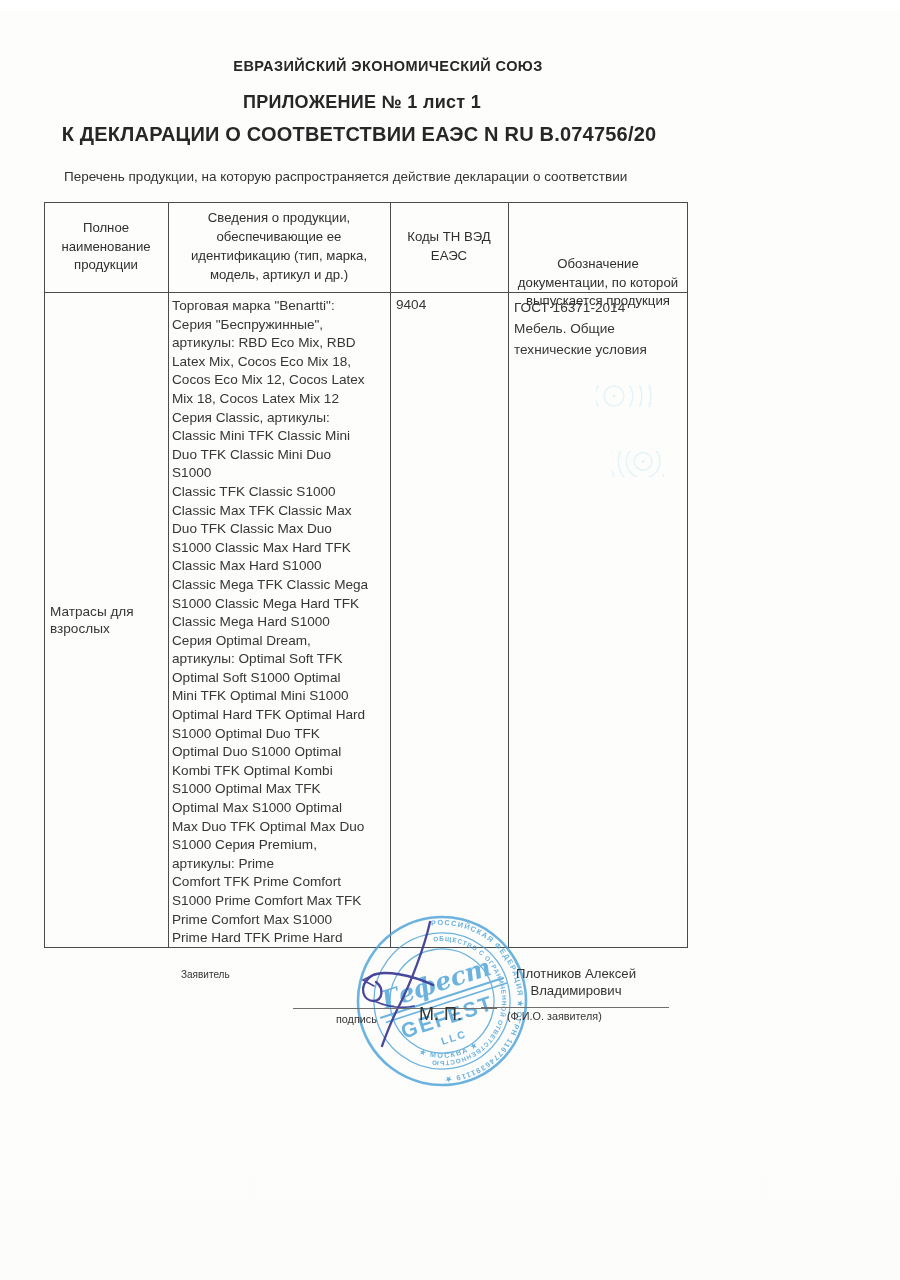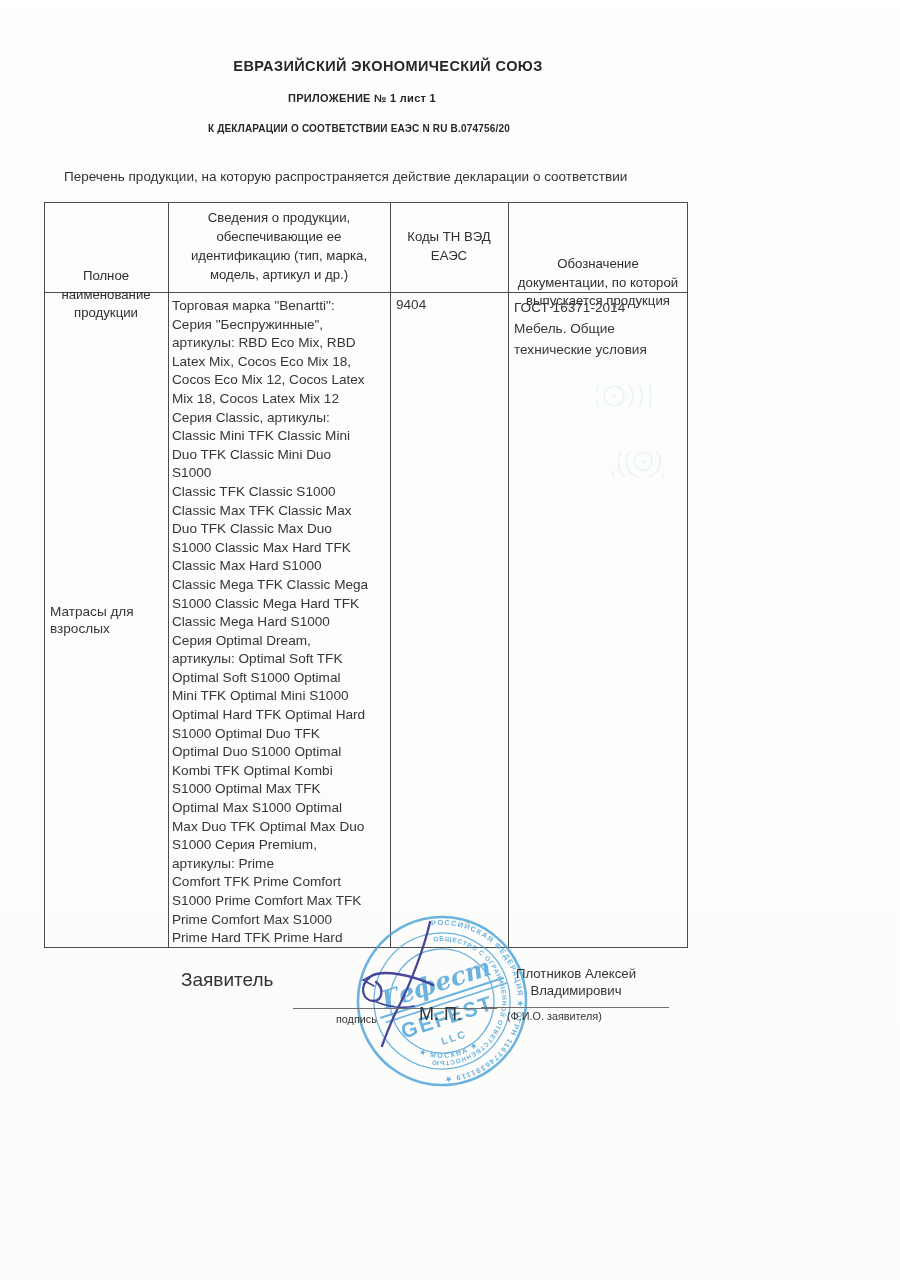--- a/index.html
+++ b/index.html
@@ -14,53 +14,53 @@
     position: absolute; left: 0; top: 9px; width: 900px; height: 1280px;
     background: linear-gradient(180deg, #fdfdfc 0%, #fcfcfa 100%);
     overflow: hidden;
   }
   
   .h-center {
     position: absolute; transform: translateX(-50%);
     font-weight: bold; color: #272727; white-space: nowrap;
   }
   .title1 { left: 388px; top: 49px;  font-size: 14.5px; letter-spacing: .4px; }
-  .title2 { left: 362px; top: 83px;  font-size: 11px; letter-spacing: .3px; }
-  .title3 { left: 359px; top: 114px; font-size: 10px; letter-spacing: .2px; }
+  .title2 { left: 362px; top: 83px;  font-size: 18px; letter-spacing: .3px; }
+  .title3 { left: 359px; top: 114px; font-size: 20px; letter-spacing: .2px; }
   .intro  { position: absolute; left: 64px; top: 160px; font-size: 13.5px; color: #333; text-align: center; }
 
   
   .tbl-frame {
     position: absolute; left: 44px; top: 193px; width: 644px; height: 746px;
     border: 1px solid #4b4b4b;
   }
   .vline { position: absolute; top: 193px; height: 746px; width: 1px; background: #4b4b4b; }
   .v1 { left: 168px; } .v2 { left: 390px; } .v3 { left: 508px; }
   .hline { position: absolute; left: 44px; top: 283px; width: 644px; height: 1px; background: #4b4b4b; }
 
   .th {
     position: absolute; top: 193px; height: 90px;
     display: flex; align-items: center; justify-content: center;
     text-align: center; font-size: 13.2px; line-height: 18.8px; color: #2f2f2f;
     padding: 0 7px;
   }
-  .th1 { left: 44px;  width: 124px; margin-top: 48px; }
+  .th1 { left: 44px;  width: 124px; }
   .th2 { left: 168px; width: 222px; }
   .th3 { left: 390px; width: 118px; }
   .th4 { left: 508px; width: 180px; margin-top: 36px; }
 
   .cell { position: absolute; font-size: 13.6px; color: #363636; white-space: pre; }
   .c-name    { left: 50px;  top: 594px; line-height: 17px; }
   .c-details { left: 172px; top: 288px; line-height: 18.6px; }
   .c-code    { left: 396px; top: 288px; }
   .c-docs    { left: 514px; top: 288px; line-height: 21px; }
 
   
   .f-text { position: absolute; color: #333; z-index: 5; }
-  .applicant { left: 181px; top: 960px; font-size: 19px; text-align: center; }
+  .applicant { left: 181px; top: 960px; font-size: 10px; text-align: center; }
   .sig-line1 { position: absolute; left: 293px; top: 999px; width: 204px; height: 1px; background: #6e6e6e; z-index: 4; }
   .sig-caption { left: 336px; top: 1004px; font-size: 10.8px; }
   .mp { left: 419px; top: 995px; font-size: 18px; font-weight: normal; }
   .name-block { left: 481px; top: 957px; width: 190px; text-align: center;
                 font-size: 13.2px; line-height: 16.5px; white-space: pre-line; }
   .sig-line2 { position: absolute; left: 481px; top: 998px; width: 188px; height: 1px; background: #6e6e6e; z-index: 4; }
   .fio-caption { left: 507px; top: 1001px; font-size: 10.8px; }
 
   
   .stamp-svg { position: absolute; left: 352px; top: 902px; z-index: 3; opacity: .82; }

